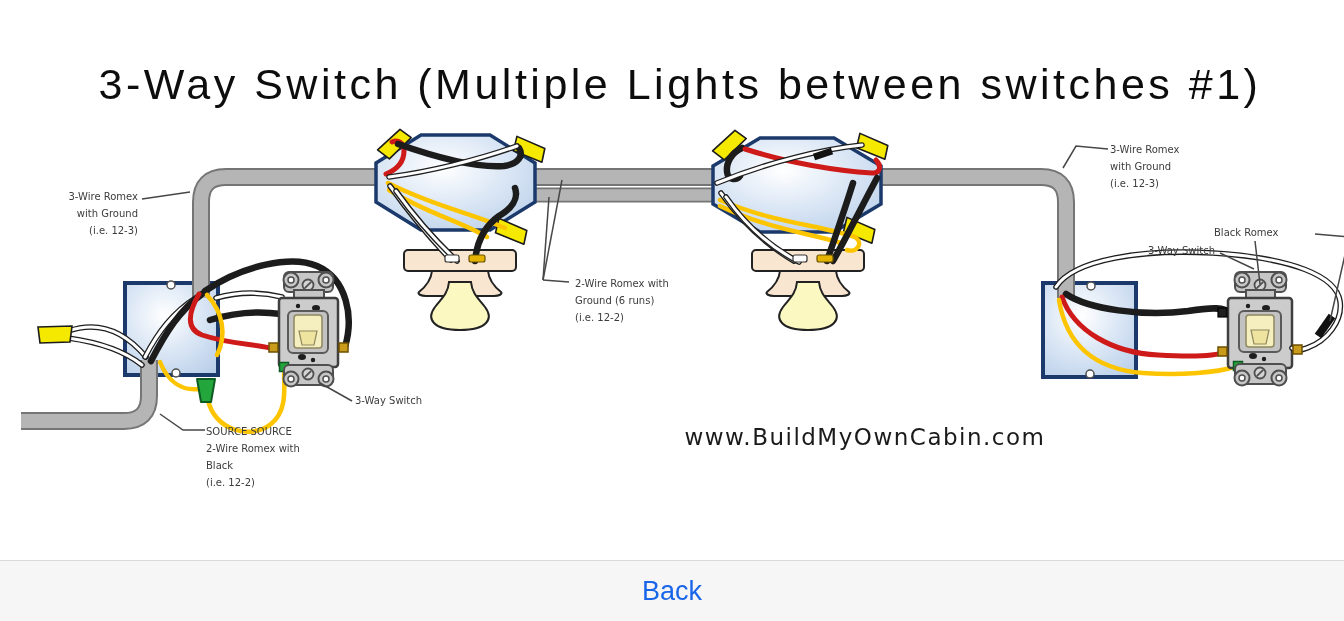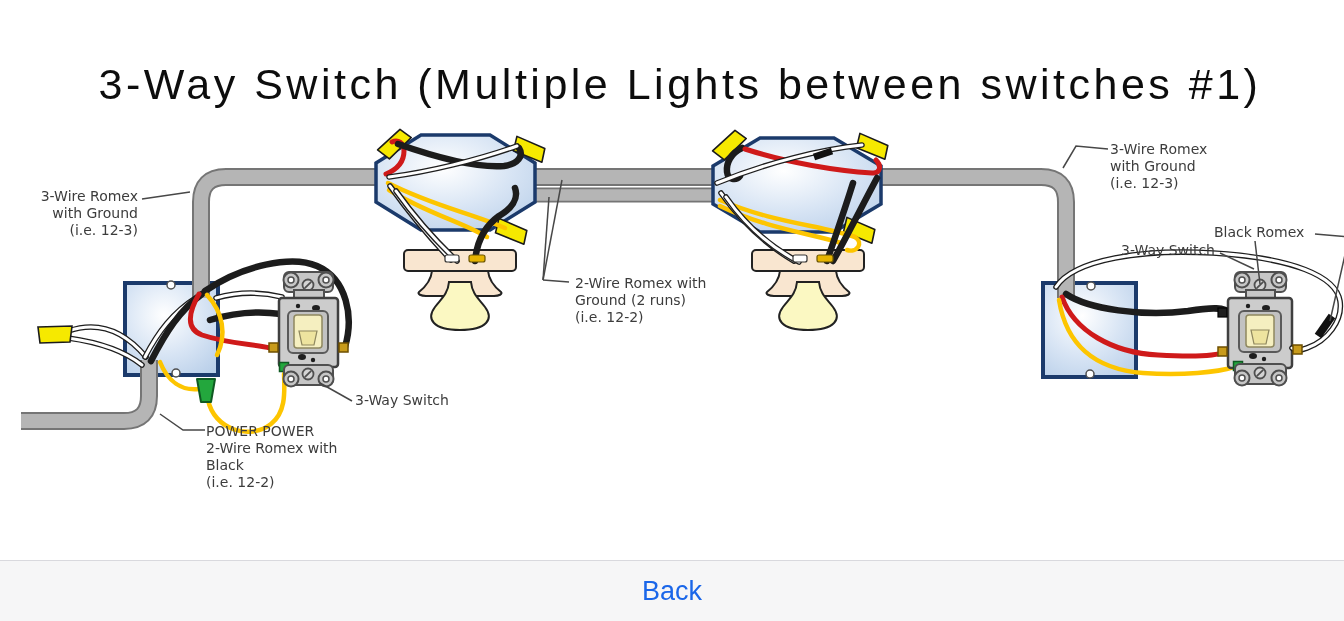--- a/index.html
+++ b/index.html
@@ -2,21 +2,21 @@
 <html style="--wire-black: #1c1c1c; --wire-red: #cf1a1a; --wire-yellow: #fdc500; --conduit: #b5b5b5; --conduit-edge: #757575; --box-stroke: #1b3a6b; --conn-yellow: #f6e900; --ground-green: #23a73d; --bulb: #fbf8c2; --fixture: #f9e6d0; --switch-body: #cccccc; --toggle-cream: #f5efc0; --label-ink: #3c3c3c; --title-ink: #0d0d0d; --back-blue: #1a66e9; --footer-bg: #f6f6f7; --footer-line: #d9d9de;"><head>
 <meta charset="utf-8">
 <style>
   html,body{margin:0;padding:0;background:#ffffff;}
   .screen{position:relative;width:1344px;height:621px;overflow:hidden;background:#fff;
           font-family:"Liberation Sans",sans-serif;}
   .stage{position:absolute;top:0;left:8px;width:1344px;height:560px;}
   .stage svg{position:absolute;top:0;left:0;}
   .title{position:absolute;top:60px;left:0;width:1344px;text-align:center;
          font-size:43px;letter-spacing:3.5px;font-weight:400;color:var(--title-ink);}
-  .lbl{position:absolute;font-family:"DejaVu Sans",sans-serif;font-size:14px;
+  .lbl{position:absolute;font-family:"DejaVu Sans",sans-serif;font-size:10px;
        line-height:17px;color:var(--label-ink);white-space:nowrap;}
   .watermark{position:absolute;top:424px;left:657px;width:400px;text-align:center;
              font-family:"DejaVu Sans",sans-serif;font-size:23px;letter-spacing:1.5px;
              color:#1a1a1a;}
   .footer{position:absolute;top:560px;left:0;width:1344px;height:60px;
           background:var(--footer-bg);border-top:1px solid var(--footer-line);
           display:flex;align-items:center;justify-content:center;}
   .back-btn{background:none;border:none;cursor:pointer;font-family:"Liberation Sans",sans-serif;
             font-size:27px;color:var(--back-blue);padding:4px 20px;}
   
@@ -234,42 +234,43 @@
       </g>
     </svg>
 
     <div class="lbl" style="left:0;top:188px;width:130px;text-align:right">
       <div>3-Wire Romex</div>
       <div>with Ground</div>
       <div>(i.e. 12-3)</div>
     </div>
 
     <div class="lbl" style="left:198px;top:423px">
-      <div>POWER POWER</div>
+      <div>SOURCE SOURCE</div>
       <div>2-Wire Romex with</div>
       <div>Black</div>
       <div>(i.e. 12-2)</div>
     </div>
 
     <div class="lbl" style="left:347px;top:392px">3-Way Switch</div>
 
     <div class="lbl" style="left:567px;top:275px">
       <div>2-Wire Romex with</div>
-      <div>Ground (2 runs)</div>
+      <div>Ground (6 runs)</div>
       <div>(i.e. 12-2)</div>
     </div>
 
     <div class="lbl" style="left:1102px;top:141px">
       <div>3-Wire Romex</div>
       <div>with Ground</div>
       <div>(i.e. 12-3)</div>
     </div>
 
     <div class="lbl" style="left:1206px;top:224px">Black Romex</div>
 
     <div class="lbl" style="left:1085px;top:242px;width:122px;text-align:right">3-Way Switch</div>
 
+    <div class="watermark">www.BuildMyOwnCabin.com</div>
   </div>
 
   <div class="footer">
     <button class="back-btn">Back</button>
   </div>
 </div>
 
 </body></html>

